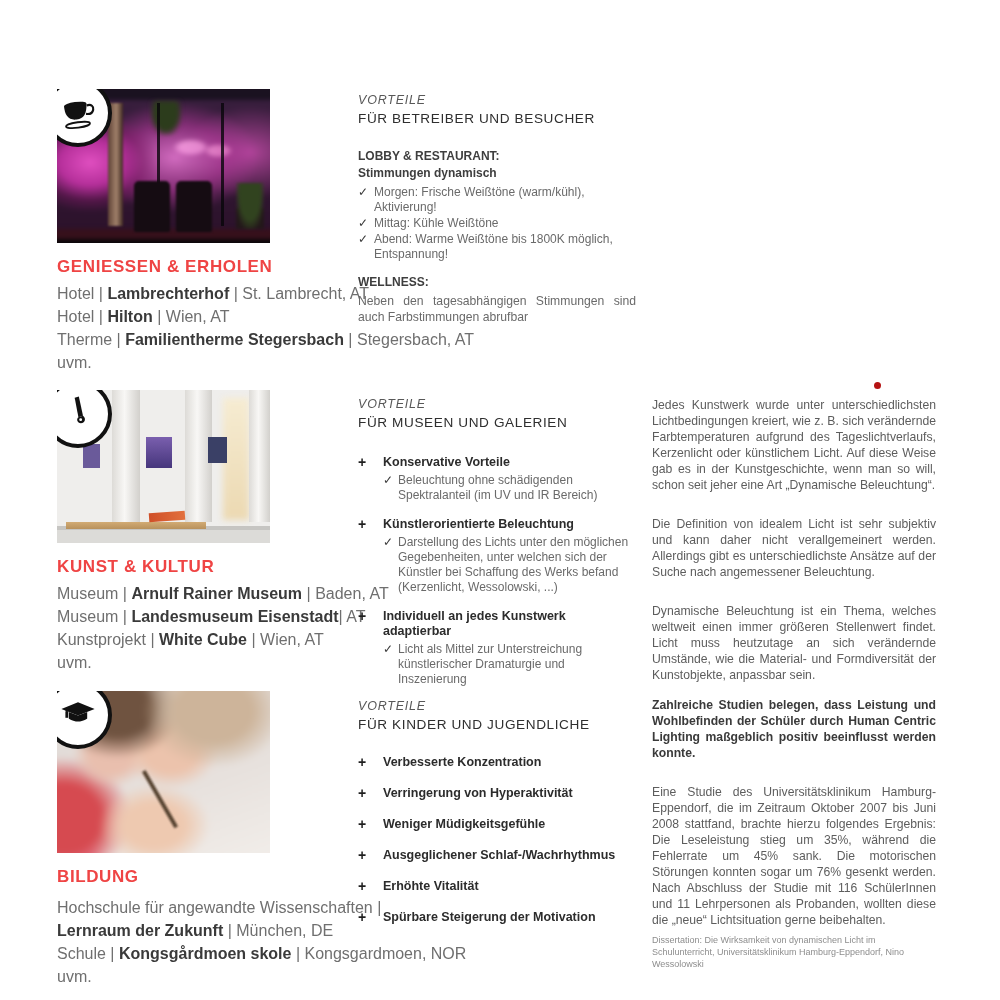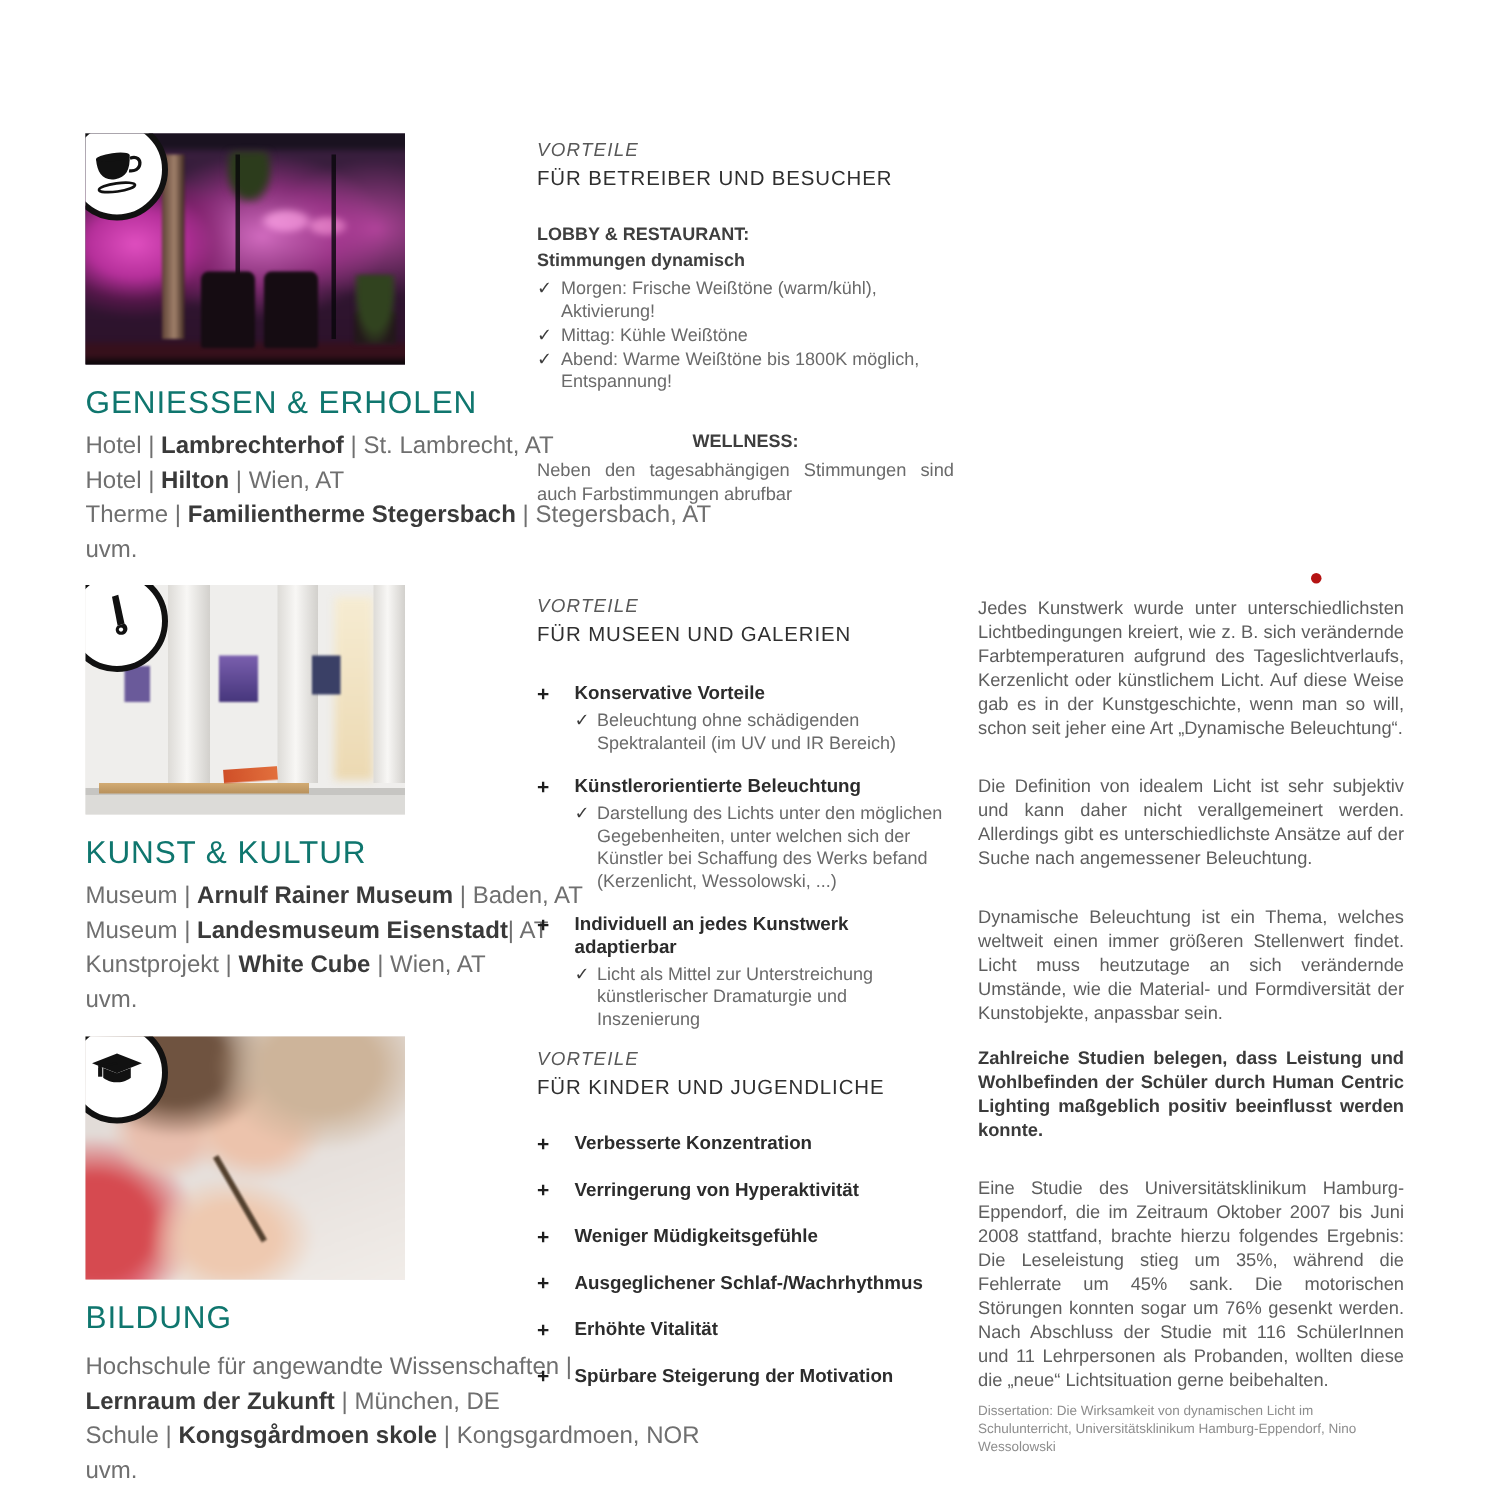--- a/index.html
+++ b/index.html
@@ -6,21 +6,21 @@
   .page{position:relative;width:1000px;height:1000px;background:#ffffff;overflow:hidden;
         font-family:"Liberation Sans",sans-serif;color:#6f6f6f;}
 
   
   .photo-card{position:absolute;left:57px;width:300px;}
   .photo{position:relative;width:213px;overflow:hidden;background:#ddd;}
   .ph-fill{position:absolute;inset:-8px;filter:blur(2px);}
   .icon-circle{position:absolute;left:-13px;top:-10px;width:68px;height:68px;border-radius:50%;
                background:#fff;border:4px solid #111;box-sizing:border-box;
                display:flex;align-items:center;justify-content:center;z-index:5;}
-  .section-title{margin:14px 0 0;font-size:21px;font-weight:normal;letter-spacing:.6px;color:#0f766e;}
+  .section-title{margin:14px 0 0;font-size:17px;font-weight:bold;letter-spacing:.6px;color:#ef4444;}
   .ref{margin:10px 0 0;font-size:16px;line-height:13px;color:#6f6f6f;white-space:nowrap;}
   .ref b{color:#3a3a3a;}
 
   
   .photo-hotel{height:154px;background:#2b1530;}
   .photo-hotel .ph-fill{background-image:
      radial-gradient(ellipse 70px 50px at 18% 48%, #e04fc0 0%, #b52f9a 45%, rgba(130,25,105,.45) 75%, transparent 100%),
      radial-gradient(ellipse 100px 65px at 55% 45%, rgba(238,122,216,.85) 0%, rgba(198,62,170,.55) 50%, transparent 85%),
      radial-gradient(ellipse 80px 55px at 88% 42%, rgba(214,82,184,.75), transparent 85%),
      radial-gradient(ellipse 26px 12px at 62% 39%, #fff7ef 0 45%, transparent 72%),
@@ -67,21 +67,21 @@
   
   .midcol{position:absolute;left:358px;width:278px;}
   .kicker{margin:0;font-size:12.5px;letter-spacing:.8px;color:#585858;line-height:14px;font-style:italic;}
   .vheading{margin:4px 0 0;font-size:13.6px;font-weight:normal;letter-spacing:.6px;color:#2f2f2f;line-height:16px;}
   .group-label{margin:22px 0 0;font-size:12px;font-weight:bold;color:#3e3e3e;line-height:14px;}
   .group-sublabel{margin:3px 0 0;font-size:12px;font-weight:bold;color:#3e3e3e;line-height:14px;}
   .check-list{margin:5px 0 0;}
   .check-item{display:flex;font-size:12px;color:#6a6a6a;line-height:15px;margin:0 0 1px;}
   .check-glyph{flex:none;width:16px;color:#3c3c3c;}
   .group-para{margin:4px 0 0;font-size:12.2px;color:#6a6a6a;line-height:16px;text-align:justify;}
-  .wellness{margin-top:25px;text-align:center;}
+  .wellness{margin-top:13px;}
   .plus-group{margin:0 0 14px;}
   .plus-row{display:flex;font-size:12.5px;font-weight:bold;color:#2c2c2c;line-height:15px;}
   .plus-glyph{flex:none;width:25px;font-size:14px;font-weight:900;color:#1e1e1e;}
   .plus-checks{margin:3px 0 0 25px;}
   .plus-checks .check-glyph{width:15px;}
   .first-group{margin-top:24px;}
   .plus-items .plus-row{margin:0 0 16px;}
   .plus-items{margin-top:22px;}
 
   

